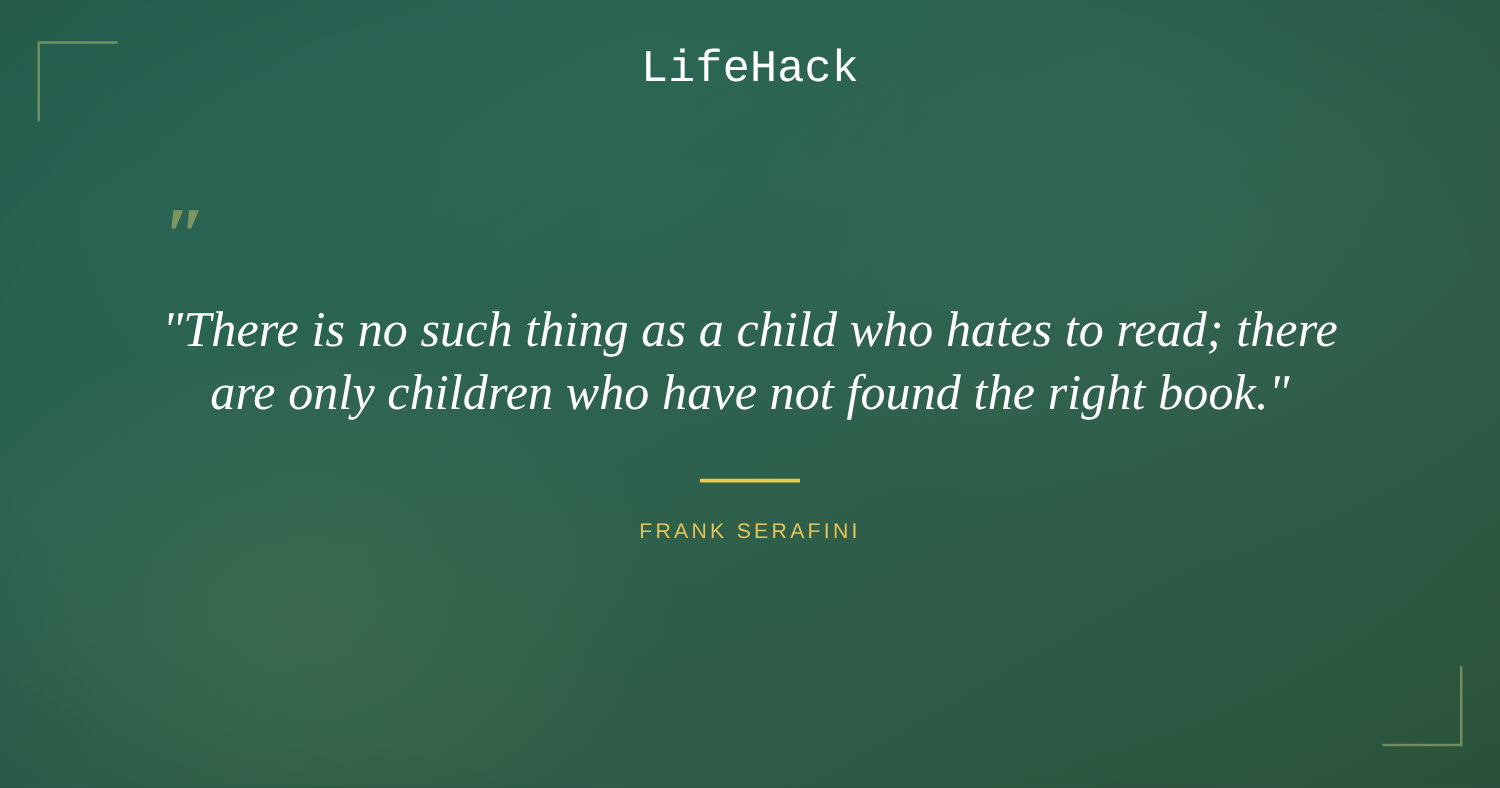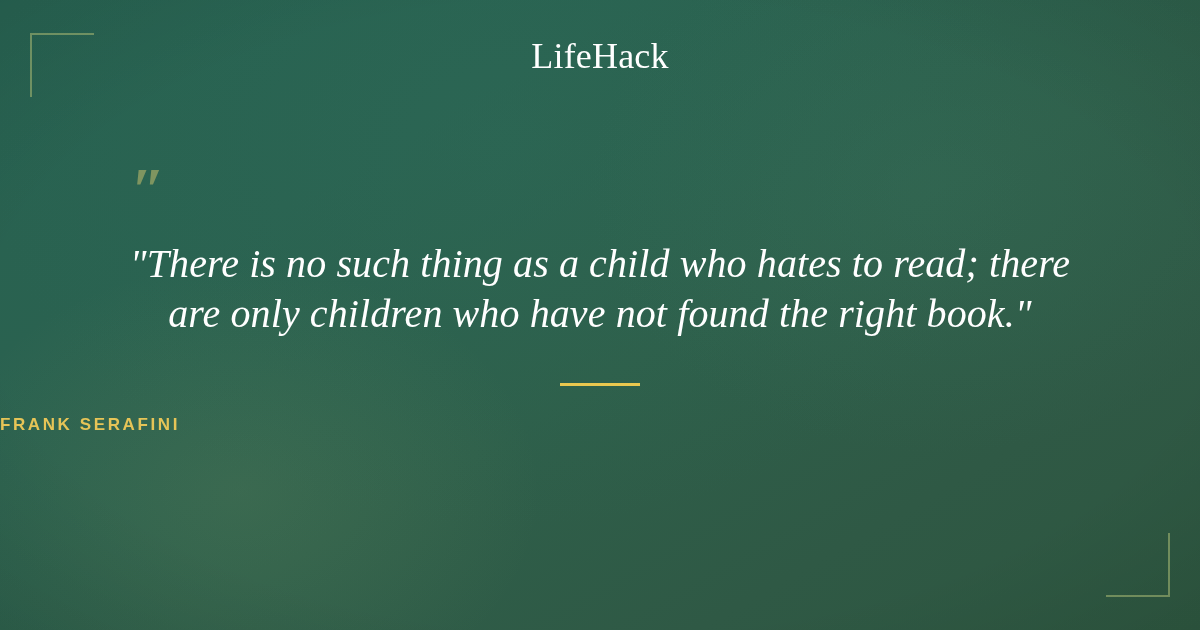--- a/index.html
+++ b/index.html
@@ -52,21 +52,21 @@
   }
 
   
   .logo {
     position: absolute;
     top: 38px;
     left: 0;
     width: 1200px;
     text-align: center;
     color: #ffffff;
-    font-family: Liberation Serif, serif;
+    font-family: Liberation Mono, monospace;
     font-size: 36px;
     line-height: 1;
     letter-spacing: 0.2px;
   }
 
   
   .content {
     position: absolute;
     left: 0;
     top: 0;
@@ -109,24 +109,25 @@
     width: 80px;
     height: 3px;
     background: #e9c84f;
   }
 
   .author {
     position: absolute;
     left: 0;
     top: 415px;
     width: 1200px;
+    text-align: center;
     color: #e6c457;
     font-family: "Liberation Sans", sans-serif;
     font-size: 17px;
-    font-weight: 700;
+    font-weight: 400;
     letter-spacing: 2.6px;
   }
 </style>
 </head>
 <body>
 
 <div class="card">
 
   <div class="vignette"></div>
 

